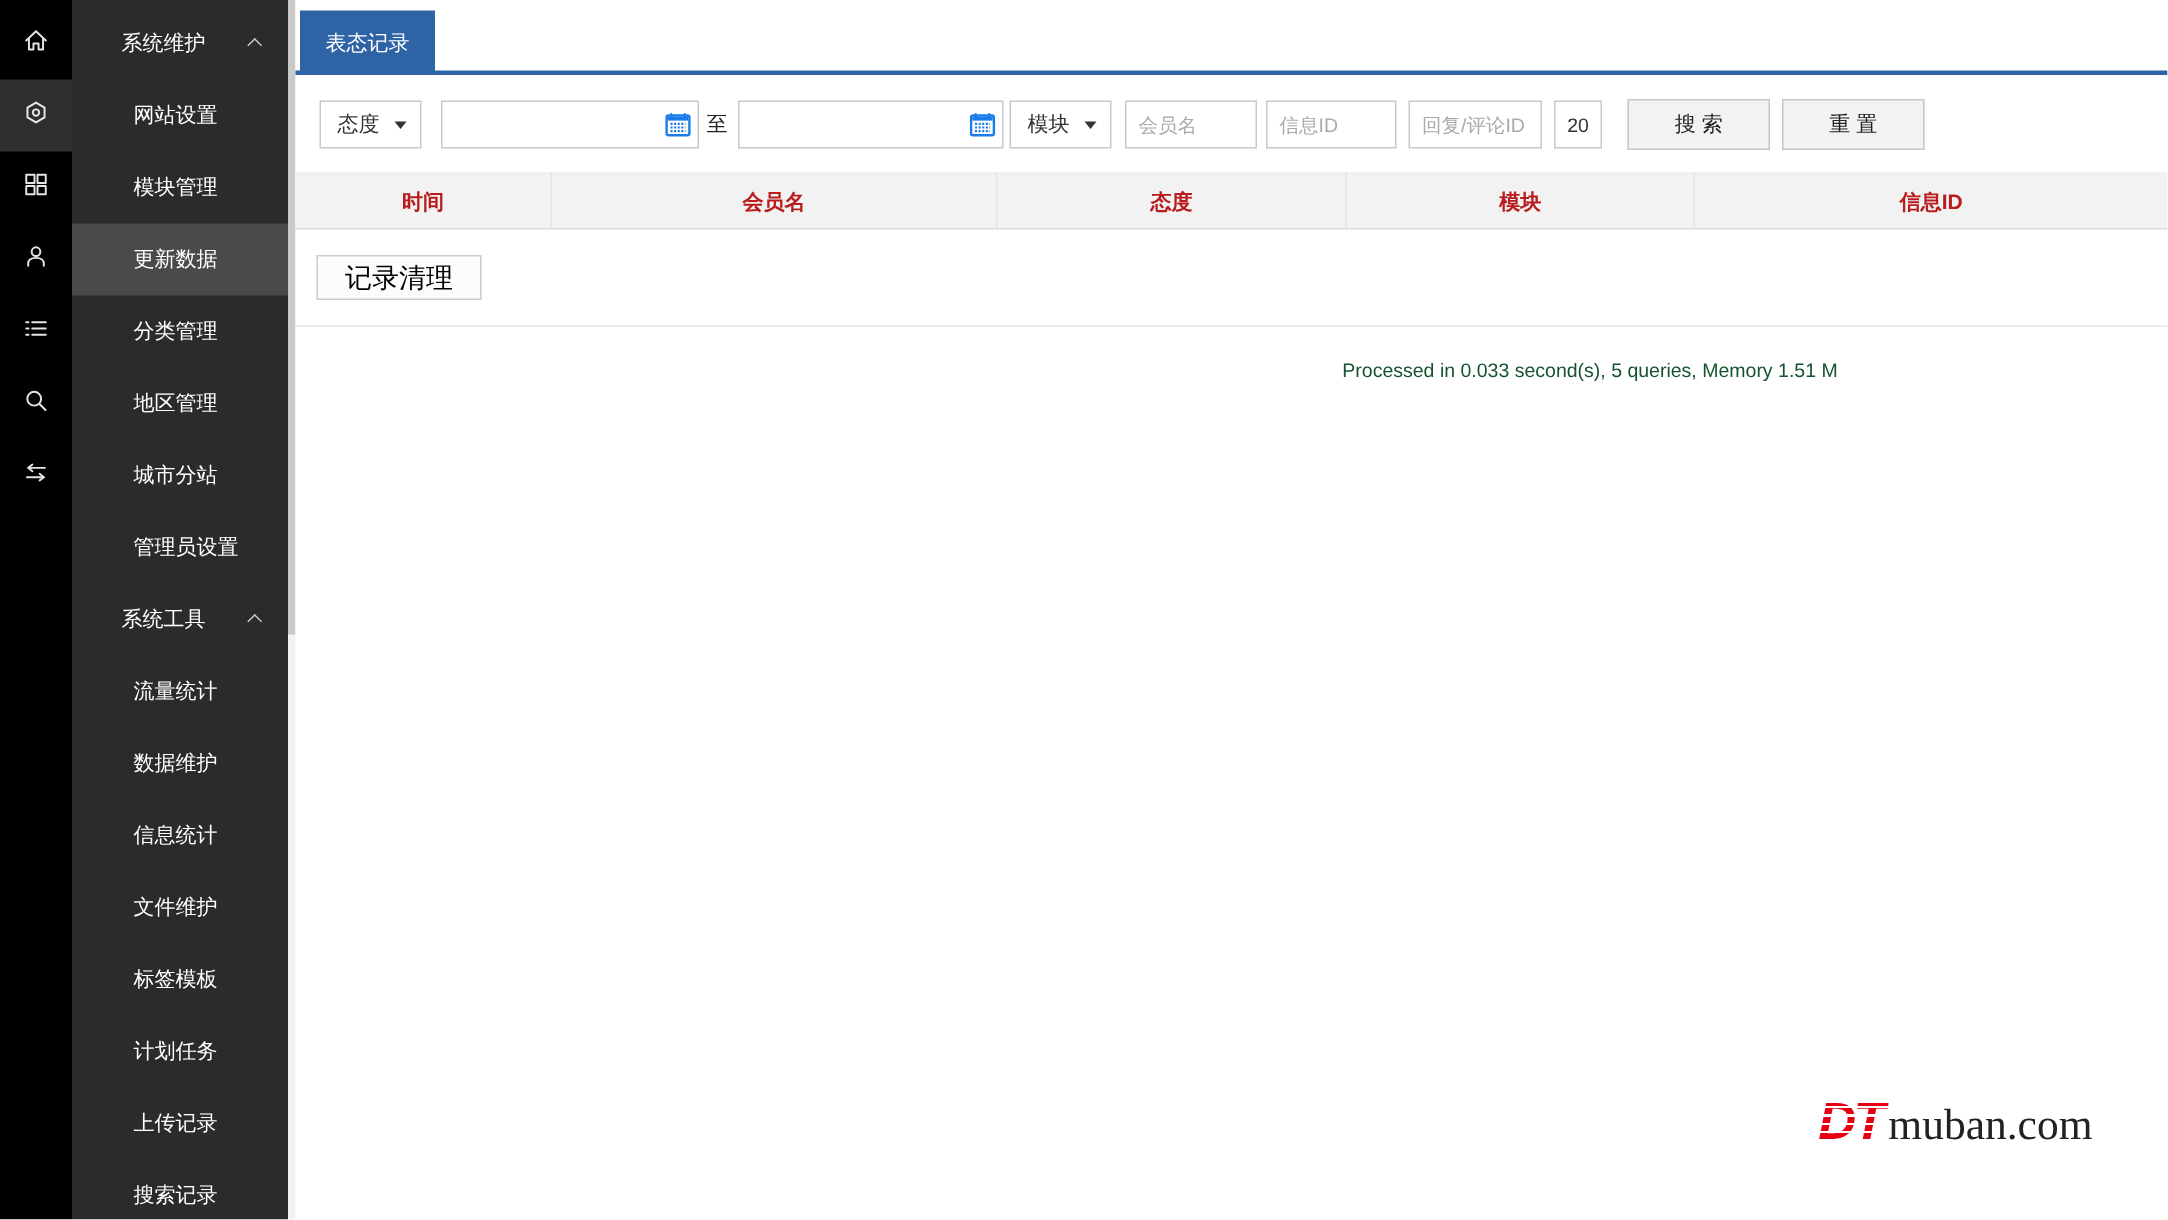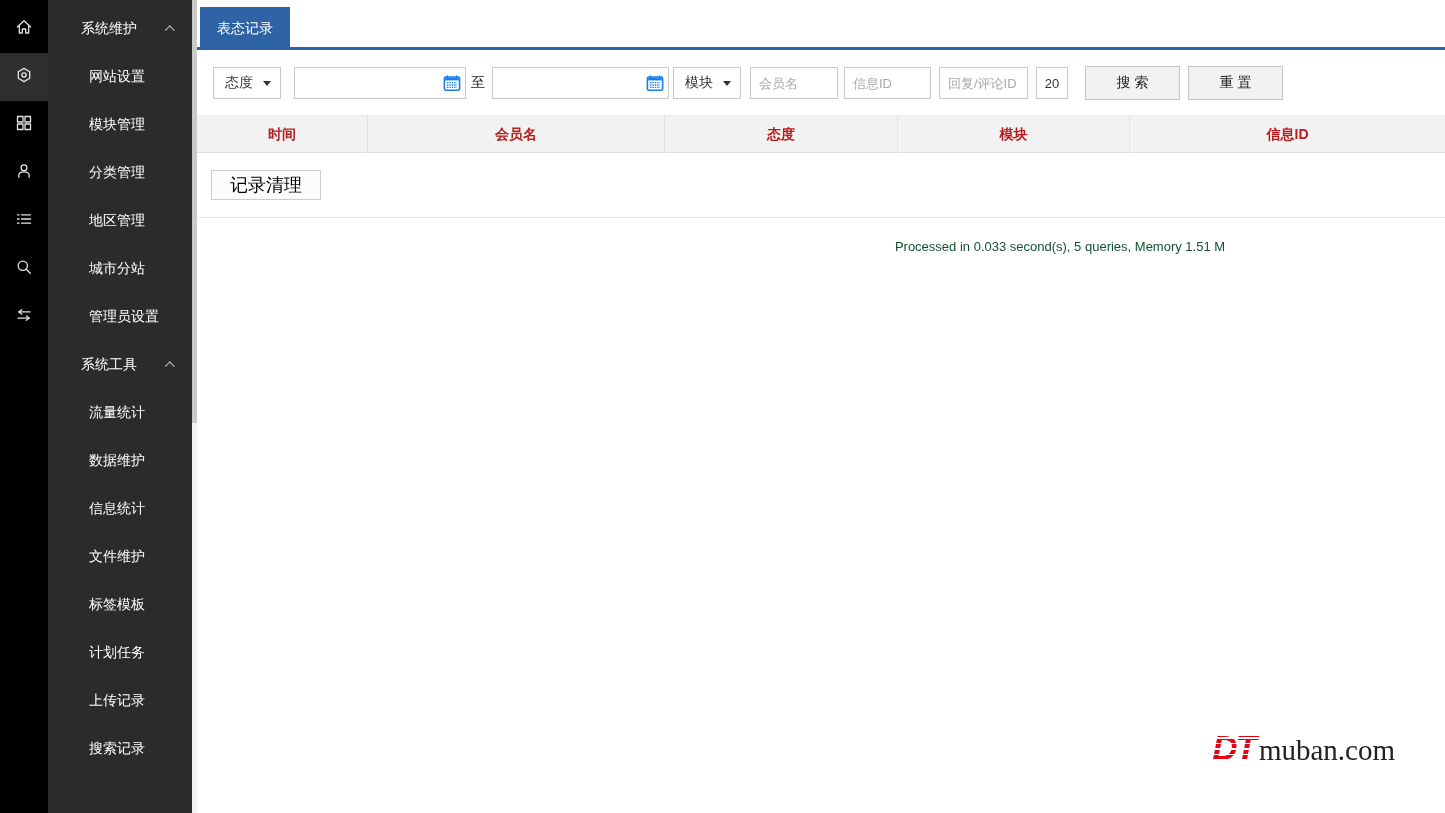--- a/index.html
+++ b/index.html
@@ -125,20 +125,23 @@
   <div class="menu-row">
     <span class="menu-group-label">系统维护</span>
     <span class="chev-up"></span>
   </div>
   <div class="menu-row menu-item">
       <span>网站设置</span>
     </div>
   <div class="menu-row menu-item">
       <span>模块管理</span>
     </div>
+  <div class="menu-row menu-item active">
+      <span>更新数据</span>
+    </div>
   <div class="menu-row menu-item">
       <span>分类管理</span>
     </div>
   <div class="menu-row menu-item">
       <span>地区管理</span>
     </div>
   <div class="menu-row menu-item">
       <span>城市分站</span>
     </div>
   <div class="menu-row menu-item">

